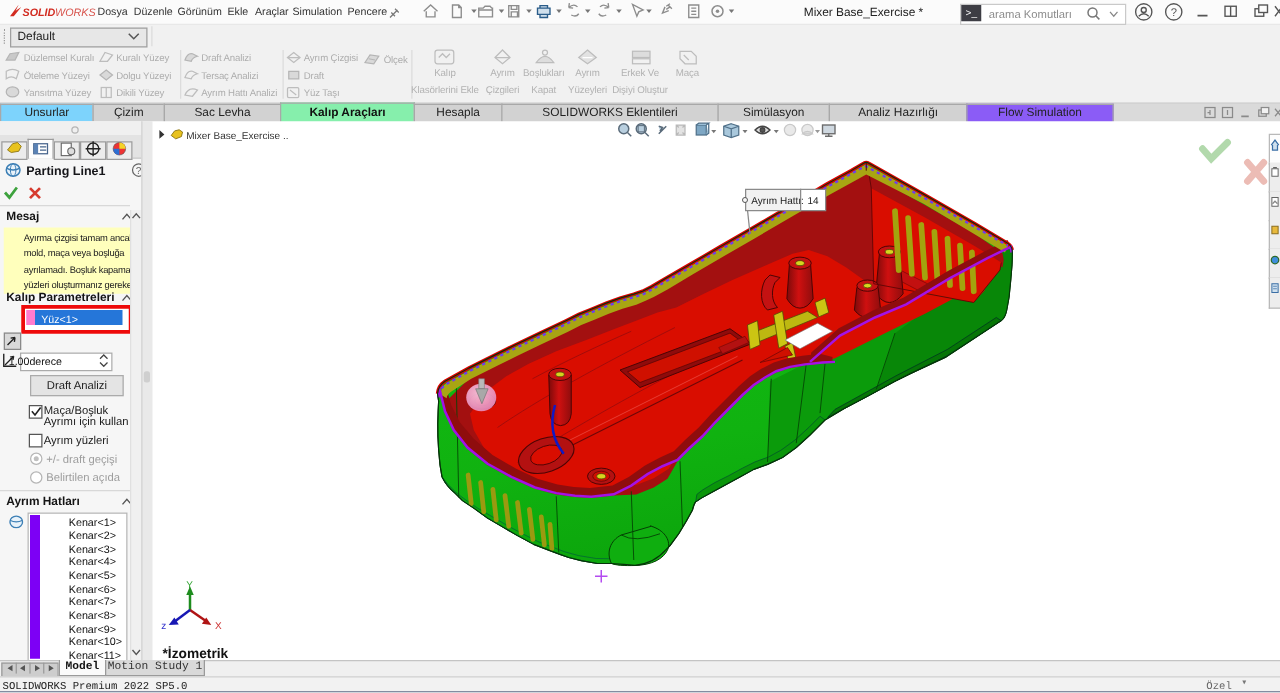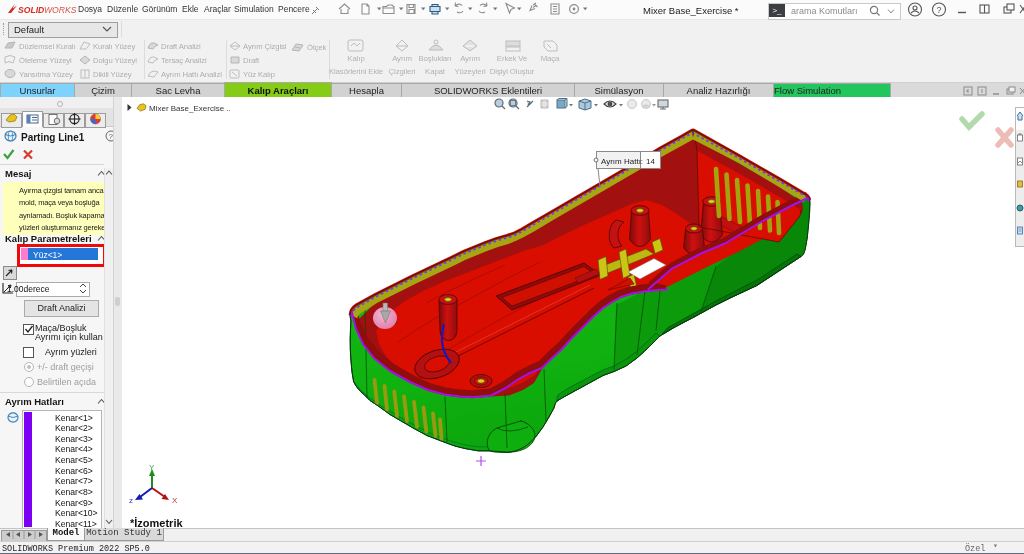--- a/index.html
+++ b/index.html
@@ -148,21 +148,21 @@
     </svg>
   <svg class="abs" style="left:228px;top:16px;" width="14" height="11">
       <path d="M3,3 h8 v6 h-8 z" fill="#d9d9d9" stroke="#b5b5b5"></path>
     </svg>
   <svg class="abs" style="left:228px;top:30px;" width="14" height="11">
       <rect x="2" y="2" width="9" height="8" rx="1" fill="none" stroke="#bdbdbd"></rect>
       <line x1="4" y1="4" x2="9" y2="8" stroke="#bdbdbd"></line>
     </svg>
   <span class="riblabel abs" style="left:243px;top:3.5px;">Ayrım Çizgisi</span>
   <span class="riblabel abs" style="left:243px;top:17.5px;">Draft</span>
-  <span class="riblabel abs" style="left:243px;top:31.5px;">Yüz Kalıp</span>
+  <span class="riblabel abs" style="left:243px;top:31.5px;">Yüz Taşı</span>
   <svg class="abs" style="left:290px;top:3px;" width="16" height="12">
       <path d="M2,9 L6,3 L13,4 L9,10 Z" fill="#d9d9d9" stroke="#b5b5b5"></path>
       <path d="M5,6 l5,1" stroke="#b5b5b5"></path>
     </svg>
   <span class="riblabel abs" style="left:307px;top:4.5px;">Ölçek</span>
 </div>
 <div class="sep" style="left:144px;top:40px;height:39px;"></div>
 <div class="sep" style="left:226px;top:40px;height:39px;"></div>
 <div class="sep" style="left:329px;top:40px;height:39px;"></div>
 
@@ -197,26 +197,26 @@
       <path d="M8,6 l4,4" stroke="#bdbdbd"></path>
     </svg>
   <div class="biglabel abs" style="left:190px;top:15px;width:60px;">Maça</div>
 </div>
 
 <div class="abs" style="left:0;top:82px;width:1024px;height:15px;background:#dadada;border-top:1px solid #cfcfcf;"></div>
 <div class="abs" id="ctabs" style="left:0;top:82px;width:1024px;height:15px;font-size:9.5px;color:#222;">
   <div class="abs" style="left:0;top:1px;width:73px;height:14px;background:#7dd3fc;border:1px solid #a8a8a8;border-bottom:none;text-align:center;line-height:14px;">Unsurlar</div>
   <div class="abs" style="left:74px;top:1px;width:56px;height:14px;background:#d2d2d2;border:1px solid #a8a8a8;border-bottom:none;text-align:center;line-height:14px;">Çizim</div>
   <div class="abs" style="left:131px;top:1px;width:92px;height:14px;background:#d2d2d2;border:1px solid #a8a8a8;border-bottom:none;text-align:center;line-height:14px;">Sac Levha</div>
-  <div class="abs" style="left:224px;top:0px;width:106px;height:15px;background:#84cc16;border:1px solid #a8a8a8;border-bottom:none;text-align:center;line-height:15px;font-weight:bold;color:#111;">Kalıp Araçları</div>
+  <div class="abs" style="left:224px;top:0px;width:106px;height:15px;background:#86efac;border:1px solid #a8a8a8;border-bottom:none;text-align:center;line-height:15px;font-weight:bold;color:#111;">Kalıp Araçları</div>
   <div class="abs" style="left:331px;top:1px;width:69px;height:14px;background:#d2d2d2;border:1px solid #a8a8a8;border-bottom:none;text-align:center;line-height:14px;">Hesapla</div>
   <div class="abs" style="left:401px;top:1px;width:172px;height:14px;background:#d2d2d2;border:1px solid #a8a8a8;border-bottom:none;text-align:center;line-height:14px;">SOLIDWORKS Eklentileri</div>
   <div class="abs" style="left:574px;top:1px;width:88px;height:14px;background:#d2d2d2;border:1px solid #a8a8a8;border-bottom:none;text-align:center;line-height:14px;">Simülasyon</div>
   <div class="abs" style="left:663px;top:1px;width:109px;height:14px;background:#d2d2d2;border:1px solid #a8a8a8;border-bottom:none;text-align:center;line-height:14px;">Analiz Hazırlığı</div>
-  <div class="abs" style="left:773px;top:1px;width:116px;height:14px;background:#22c55e;border:1px solid #a8a8a8;border-bottom:none;text-align:left;line-height:14px;">Flow Simulation</div>
+  <div class="abs" style="left:773px;top:1px;width:116px;height:14px;background:#8b5cf6;border:1px solid #a8a8a8;border-bottom:none;text-align:center;line-height:14px;">Flow Simulation</div>
 </div>
 <div class="abs" id="docbtns" style="left:955px;top:84px;width:69px;height:12px;">
 <svg width="69" height="12" viewBox="0 0 69 12">
   <rect x="9" y="1" width="8" height="8" fill="none" stroke="#8a8a8a"></rect>
       <path d="M11,5 l2,0 m0,-2 v4" stroke="#8a8a8a" fill="none"></path>
   <rect x="23" y="1" width="8" height="8" fill="none" stroke="#8a8a8a"></rect>
       <path d="M27,3 v4" stroke="#8a8a8a" fill="none"></path>
   <line x1="38" y1="8" x2="44" y2="8" stroke="#8a8a8a" stroke-width="1.4"></line>
   <rect x="52" y="3" width="6" height="5" fill="none" stroke="#8a8a8a"></rect>
       <rect x="54" y="1" width="6" height="5" fill="#f1f1f1" stroke="#8a8a8a"></rect>
@@ -582,21 +582,21 @@
     </svg>
 
   <div class="abs" style="left:24px;top:203px;width:73px;height:15px;background:#e4e4e4;border:1px solid #ababab;font-size:9px;color:#222;text-align:center;line-height:15px;">Draft Analizi</div>
 
   <div class="abs" style="left:23px;top:227px;width:9px;height:9px;background:#fff;border:1px solid #555;"></div>
   <svg class="abs" style="left:24px;top:227px;" width="10" height="10">
       <path d="M1.5,5 l2.5,3 l4.5,-6" fill="none" stroke="#222" stroke-width="1.3"></path>
     </svg>
   <div class="abs paneltext" style="left:35px;top:226.5px;line-height:9.3px;">Maça/Boşluk<br>Ayrımı için kullan</div>
   <div class="abs" style="left:23px;top:250px;width:9px;height:9px;background:#fff;border:1px solid #555;"></div>
-  <span class="abs paneltext" style="left:35px;top:250px;padding-left:10px;">Ayrım yüzleri</span>
+  <span class="abs paneltext" style="left:35px;top:250px;">Ayrım yüzleri</span>
 
   <div class="abs" style="left:24px;top:265px;width:8px;height:8px;border:1px solid #b5b5b5;border-radius:50%;background:#fff;"></div>
   <div class="abs" style="left:26.5px;top:267.5px;width:4px;height:4px;border-radius:50%;background:#c0c0c0;"></div>
   <span class="abs greytext" style="left:37px;top:265px;">+/- draft geçişi</span>
   <div class="abs" style="left:24px;top:280px;width:8px;height:8px;border:1px solid #b5b5b5;border-radius:50%;background:#fff;"></div>
   <span class="abs greytext" style="left:37px;top:280px;">Belirtilen açıda</span>
   <div class="abs" style="left:0;top:295px;width:104px;height:1px;background:#d8d8d8;"></div>
 
   <span class="panelhead abs" style="left:5px;top:299px;">Ayrım Hatları</span>
   <svg class="abs" style="left:97px;top:301px;" width="9" height="7">

